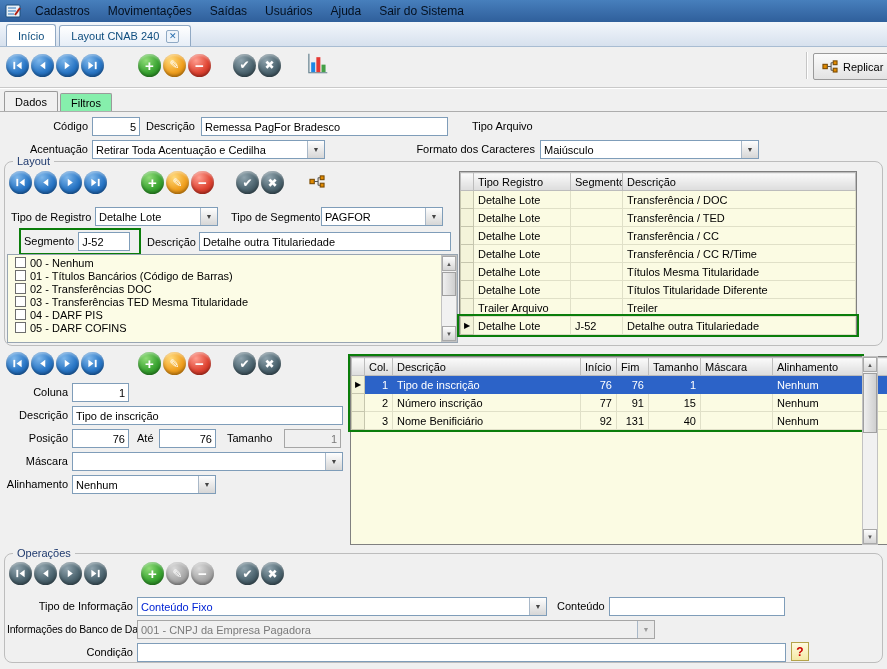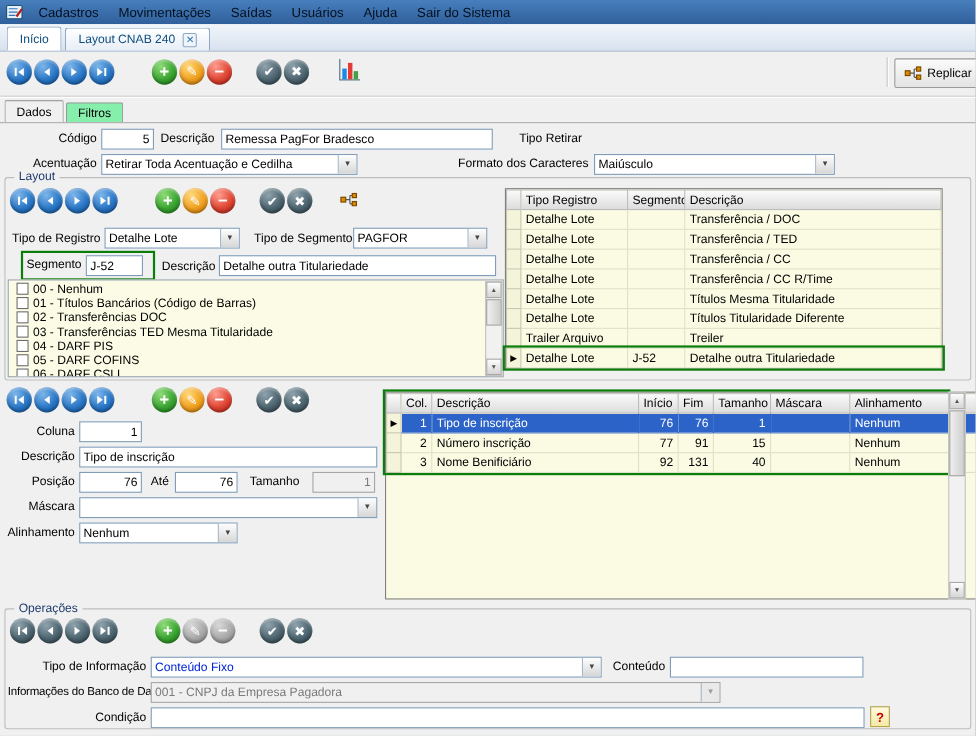--- a/index.html
+++ b/index.html
@@ -48,21 +48,21 @@
 .field-input{background:#fff;border:1px solid #7f9db9;height:19px;font-size:11px;padding:0 3px;outline:none}
 .field-input.num{text-align:right}
 .field-input.dis{background:#f0f0f0;color:#7a7a7a;border-color:#a6a6a6}
 .combo{background:#fff;border:1px solid #7f9db9;height:19px;display:flex;align-items:center;font-size:11px;overflow:hidden;white-space:nowrap}
 .combo .val{flex:1;padding:0 3px;overflow:hidden;white-space:nowrap}
 .arrowbtn{width:17px;align-self:stretch;margin-left:auto;background:linear-gradient(#fefefe,#d6d6d6);border-left:1px solid #a9b8c8;display:flex;align-items:center;justify-content:center;font-size:7px;color:#444;flex:none}
 .combo.dis{background:#f0f0f0;color:#7a7a7a;border-color:#a6a6a6}
 .combo.dis .arrowbtn{background:#e9e9e9;color:#9a9a9a}
 .bluetext{color:#0023d5}
 
-.groupbox{border:1px solid #bdbdbd;border-radius:3px}
+.groupbox{border:1px solid #bdbdbd;border-radius:8px}
 .gb-label{position:absolute;top:-7px;left:8px;background:#f0f0f0;padding:0 4px;font-size:11px;color:#1f3a6e}
 
 .chklist{background:#fcfce6;border:1px solid #98a5b2;overflow:hidden;padding:1px 18px 0 1px;position:relative}
 .chk-item{display:flex;align-items:center;gap:4px;height:13px;padding-left:6px}
 .chk{width:11px;height:11px;background:#fff;border:1px solid #6d6d6d;flex:none}
 .chk-lbl{white-space:nowrap;overflow:hidden}
 
 .grid{background:#fbfbe3;border:1px solid #808080;overflow:hidden}
 .grid table{border-collapse:collapse;table-layout:fixed;width:100%}
 .grid th{background:linear-gradient(#fafafa,#dcdcdc);border:1px solid #bcbcbc;font-weight:normal;text-align:left;font-size:11px;height:18px;padding:0 4px;overflow:hidden;white-space:nowrap}
@@ -179,21 +179,21 @@
   </div>
   <div class="vtab inactive abs" style="left:60px;top:93px;width:52px">
     <span>Filtros</span>
   </div>
   <div class="pageline abs" style="left:0;top:111px;width:887px"></div>
 
   <span class="lbl r abs" style="left:44px;top:120px;width:44px">Código</span>
   <input class="field-input num abs" style="left: 92px; top: 117px; width: 48px;" value="5">
   <span class="lbl abs" style="left:146px;top:120px">Descrição</span>
   <input class="field-input abs" style="left: 201px; top: 117px; width: 247px;" value="Remessa PagFor Bradesco">
-  <span class="lbl abs" style="left:472px;top:120px">Tipo Retirar</span>
+  <span class="lbl abs" style="left:472px;top:120px">Tipo Arquivo</span>
 
   <span class="lbl r abs" style="left:24px;top:143px;width:64px">Acentuação</span>
   <div class="combo abs" style="left:92px;top:140px;width:233px">
     <span class="val">Retirar Toda Acentuação e Cedilha</span>
     <span class="arrowbtn">▼</span>
   </div>
   <span class="lbl r abs" style="left:407px;top:143px;width:128px">Formato dos Caracteres</span>
   <div class="combo abs" style="left:540px;top:140px;width:219px">
     <span class="val">Maiúsculo</span>
     <span class="arrowbtn">▼</span>
@@ -288,24 +288,20 @@
           <span class="chk"></span>
           <span class="chk-lbl">03 - Transferências TED Mesma Titularidade</span>
         </div>
       <div class="chk-item">
           <span class="chk"></span>
           <span class="chk-lbl">04 - DARF PIS</span>
         </div>
       <div class="chk-item">
           <span class="chk"></span>
           <span class="chk-lbl">05 - DARF COFINS</span>
-        </div>
-      <div class="chk-item">
-          <span class="chk"></span>
-          <span class="chk-lbl">06 - DARF CSLL</span>
         </div>
       <div class="vscroll" style="position:absolute;right:0;top:0;height:100%">
         <span class="sb-btn">▲</span>
         <span class="sb-thumb" style="top:16px;height:24px"></span>
         <span class="sb-btn bot">▼</span>
       </div>
     </div>
 
     <div class="grid abs" style="left:454px;top:9px;width:398px;height:165px">
       <table>

